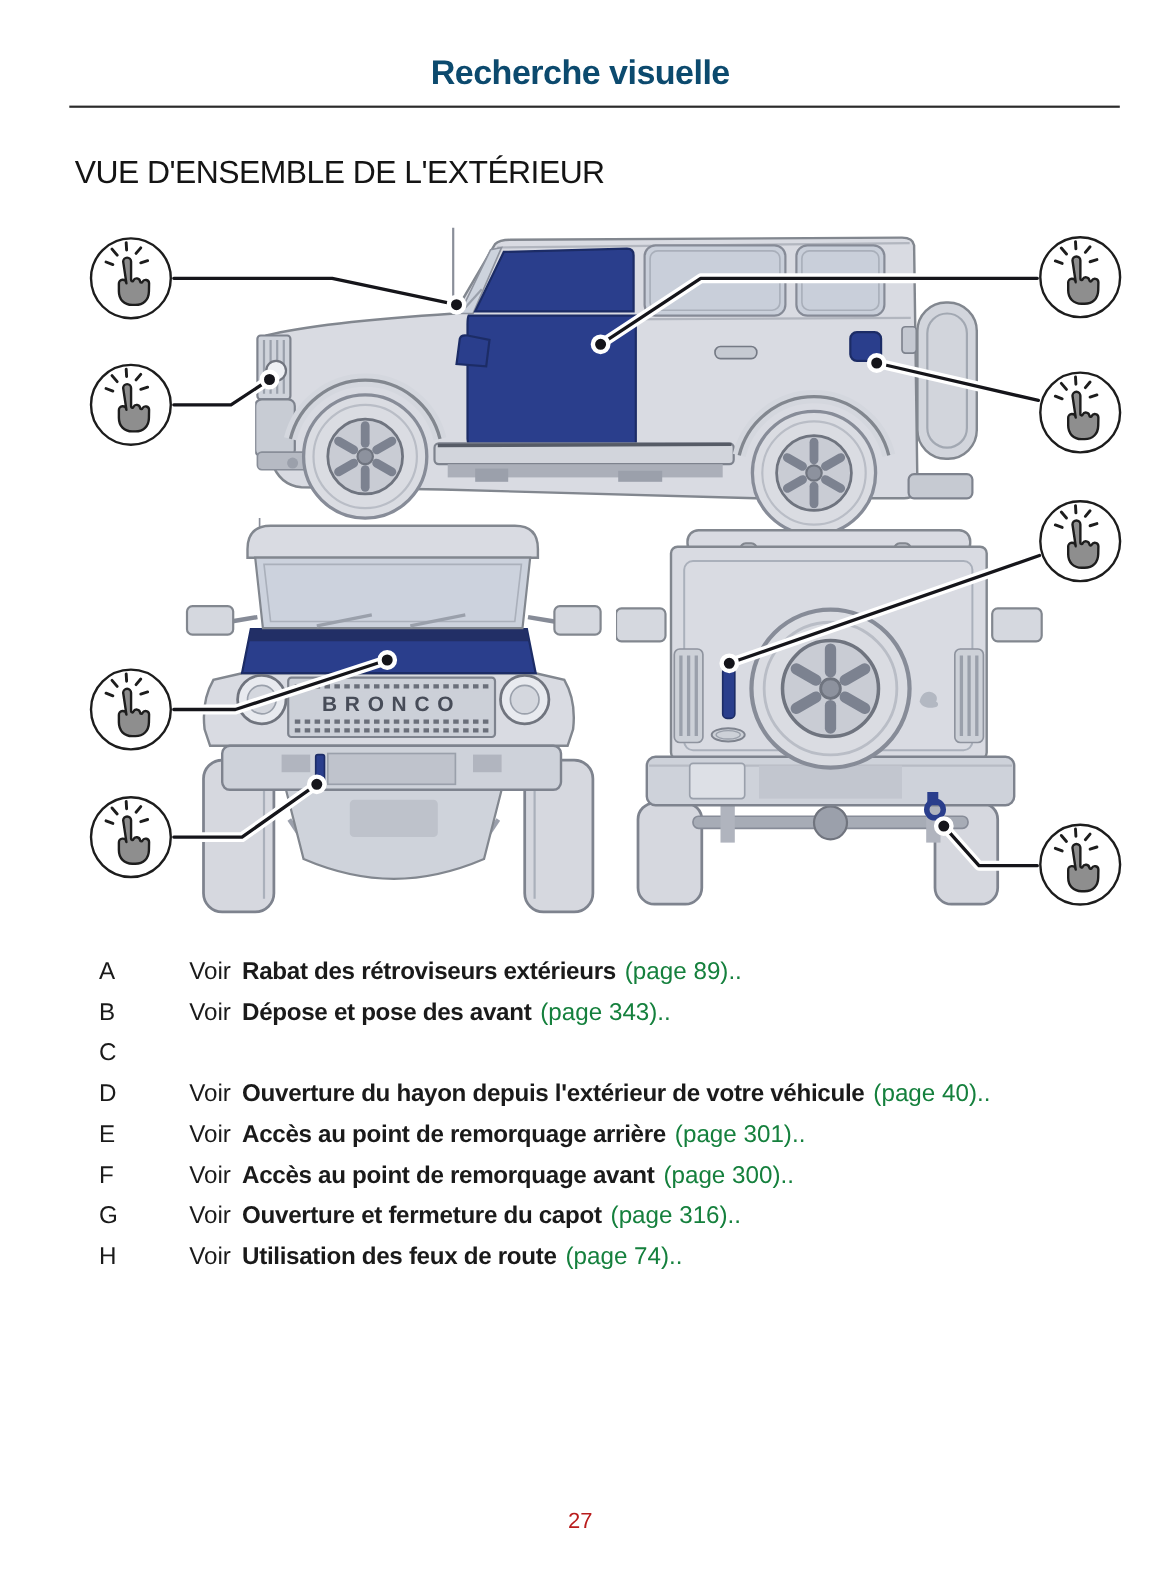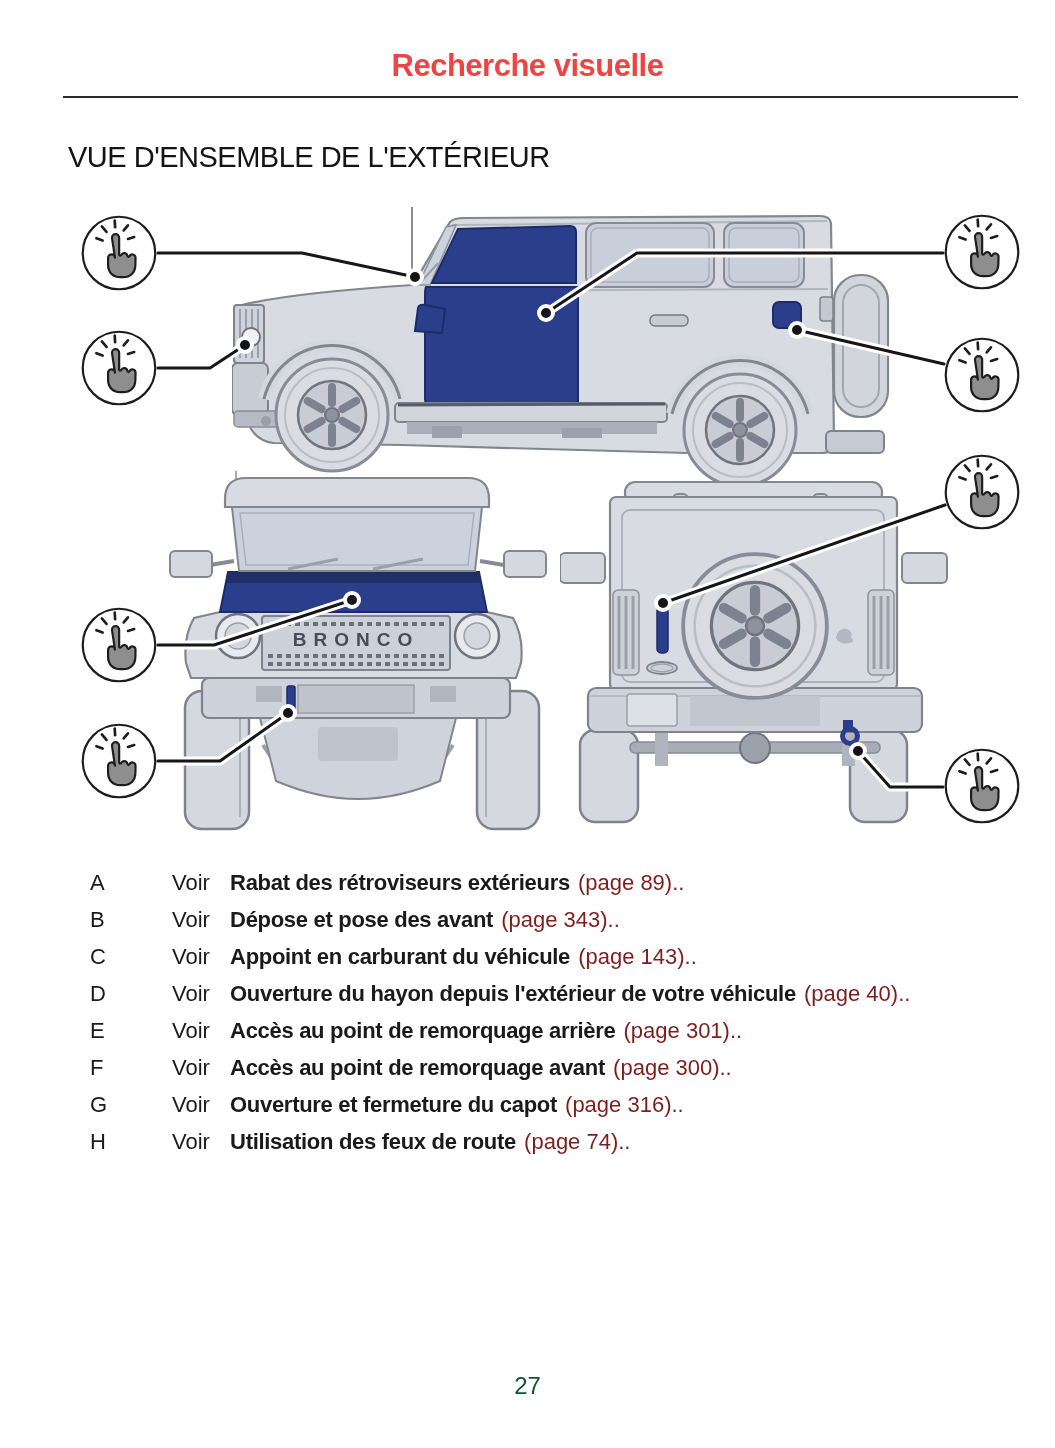--- a/index.html
+++ b/index.html
@@ -2,38 +2,38 @@
 <html><head>
 <meta charset="utf-8">
 <style>
   html,body { margin:0; padding:0; background:#ffffff; }
   .page {
     position:relative; width:1055px; height:1448px; background:#ffffff;
     font-family:"Liberation Sans", sans-serif; color:#1a1a1a; overflow:hidden;
   }
   .doc-title {
     position:absolute; top:48px; left:0; width:100%; margin:0;
-    text-align:center; font-size:31px; font-weight:bold; letter-spacing:-0.5px; color:#ef4444;
+    text-align:center; font-size:31px; font-weight:bold; letter-spacing:-0.5px; color:#0c4a6e;
   }
   .title-rule { position:absolute; top:96px; left:63px; width:955px; height:0; border-top:2px solid #2b2b2b; }
   .section-title {
     position:absolute; top:141px; left:68px; margin:0;
     font-size:29px; font-weight:normal; letter-spacing:-0.5px; color:#141414;
   }
   .diagram { position:absolute; top:195px; left:0; width:909px; height:650px; }
   .veh { position:absolute; z-index:1; }
   .overlay { position:absolute; left:0; top:0; z-index:5; pointer-events:none; }
   .hotspot { position:absolute; width:78px; height:78px; z-index:6; cursor:pointer; }
   .legend { position:absolute; top:864px; left:0; width:1055px; }
   .legend-row { display:flex; align-items:baseline; font-size:22px; line-height:37px; cursor:pointer; }
   .legend-key { margin-left:90px; width:82px; flex:0 0 82px; color:#1a1a1a; }
   .legend-label { font-weight:bold; letter-spacing:-0.3px;text-align:right; }
-  .legend-pre { margin-right:14px; }
-  .legend-suf { margin-left:2px; color:#7f1d1d; }
-  .page-number { position:absolute; top:1372px; left:0; width:100%; text-align:center; font-size:24px; color:#14532d; }
+  .legend-pre { margin-right:4px; }
+  .legend-suf { margin-left:2px; color:#15803d; }
+  .page-number { position:absolute; top:1372px; left:0; width:100%; text-align:center; font-size:20px; color:#b91c1c; }
 </style>
 </head>
 <body>
 
 <div class="page">
 
   <h1 class="doc-title">Recherche visuelle</h1>
   <div class="title-rule"></div>
   <h2 class="section-title">VUE D'ENSEMBLE DE L'EXTÉRIEUR</h2>
 
@@ -262,21 +262,20 @@
     <div class="legend-row">
       <span class="legend-key">A</span>
       <span class="legend-text"><span class="legend-pre">Voir</span> <span class="legend-label">Rabat des rétroviseurs extérieurs</span> <span class="legend-suf">(page 89)..</span></span>
     </div>
     <div class="legend-row">
       <span class="legend-key">B</span>
       <span class="legend-text"><span class="legend-pre">Voir</span> <span class="legend-label">Dépose et pose des avant</span> <span class="legend-suf">(page 343)..</span></span>
     </div>
     <div class="legend-row">
       <span class="legend-key">C</span>
-      <span class="legend-text"><span class="legend-pre">Voir</span> <span class="legend-label">Appoint en carburant du véhicule</span> <span class="legend-suf">(page 143)..</span></span>
     </div>
     <div class="legend-row">
       <span class="legend-key">D</span>
       <span class="legend-text"><span class="legend-pre">Voir</span> <span class="legend-label">Ouverture du hayon depuis l'extérieur de votre véhicule</span> <span class="legend-suf">(page 40)..</span></span>
     </div>
     <div class="legend-row">
       <span class="legend-key">E</span>
       <span class="legend-text"><span class="legend-pre">Voir</span> <span class="legend-label">Accès au point de remorquage arrière</span> <span class="legend-suf">(page 301)..</span></span>
     </div>
     <div class="legend-row">

